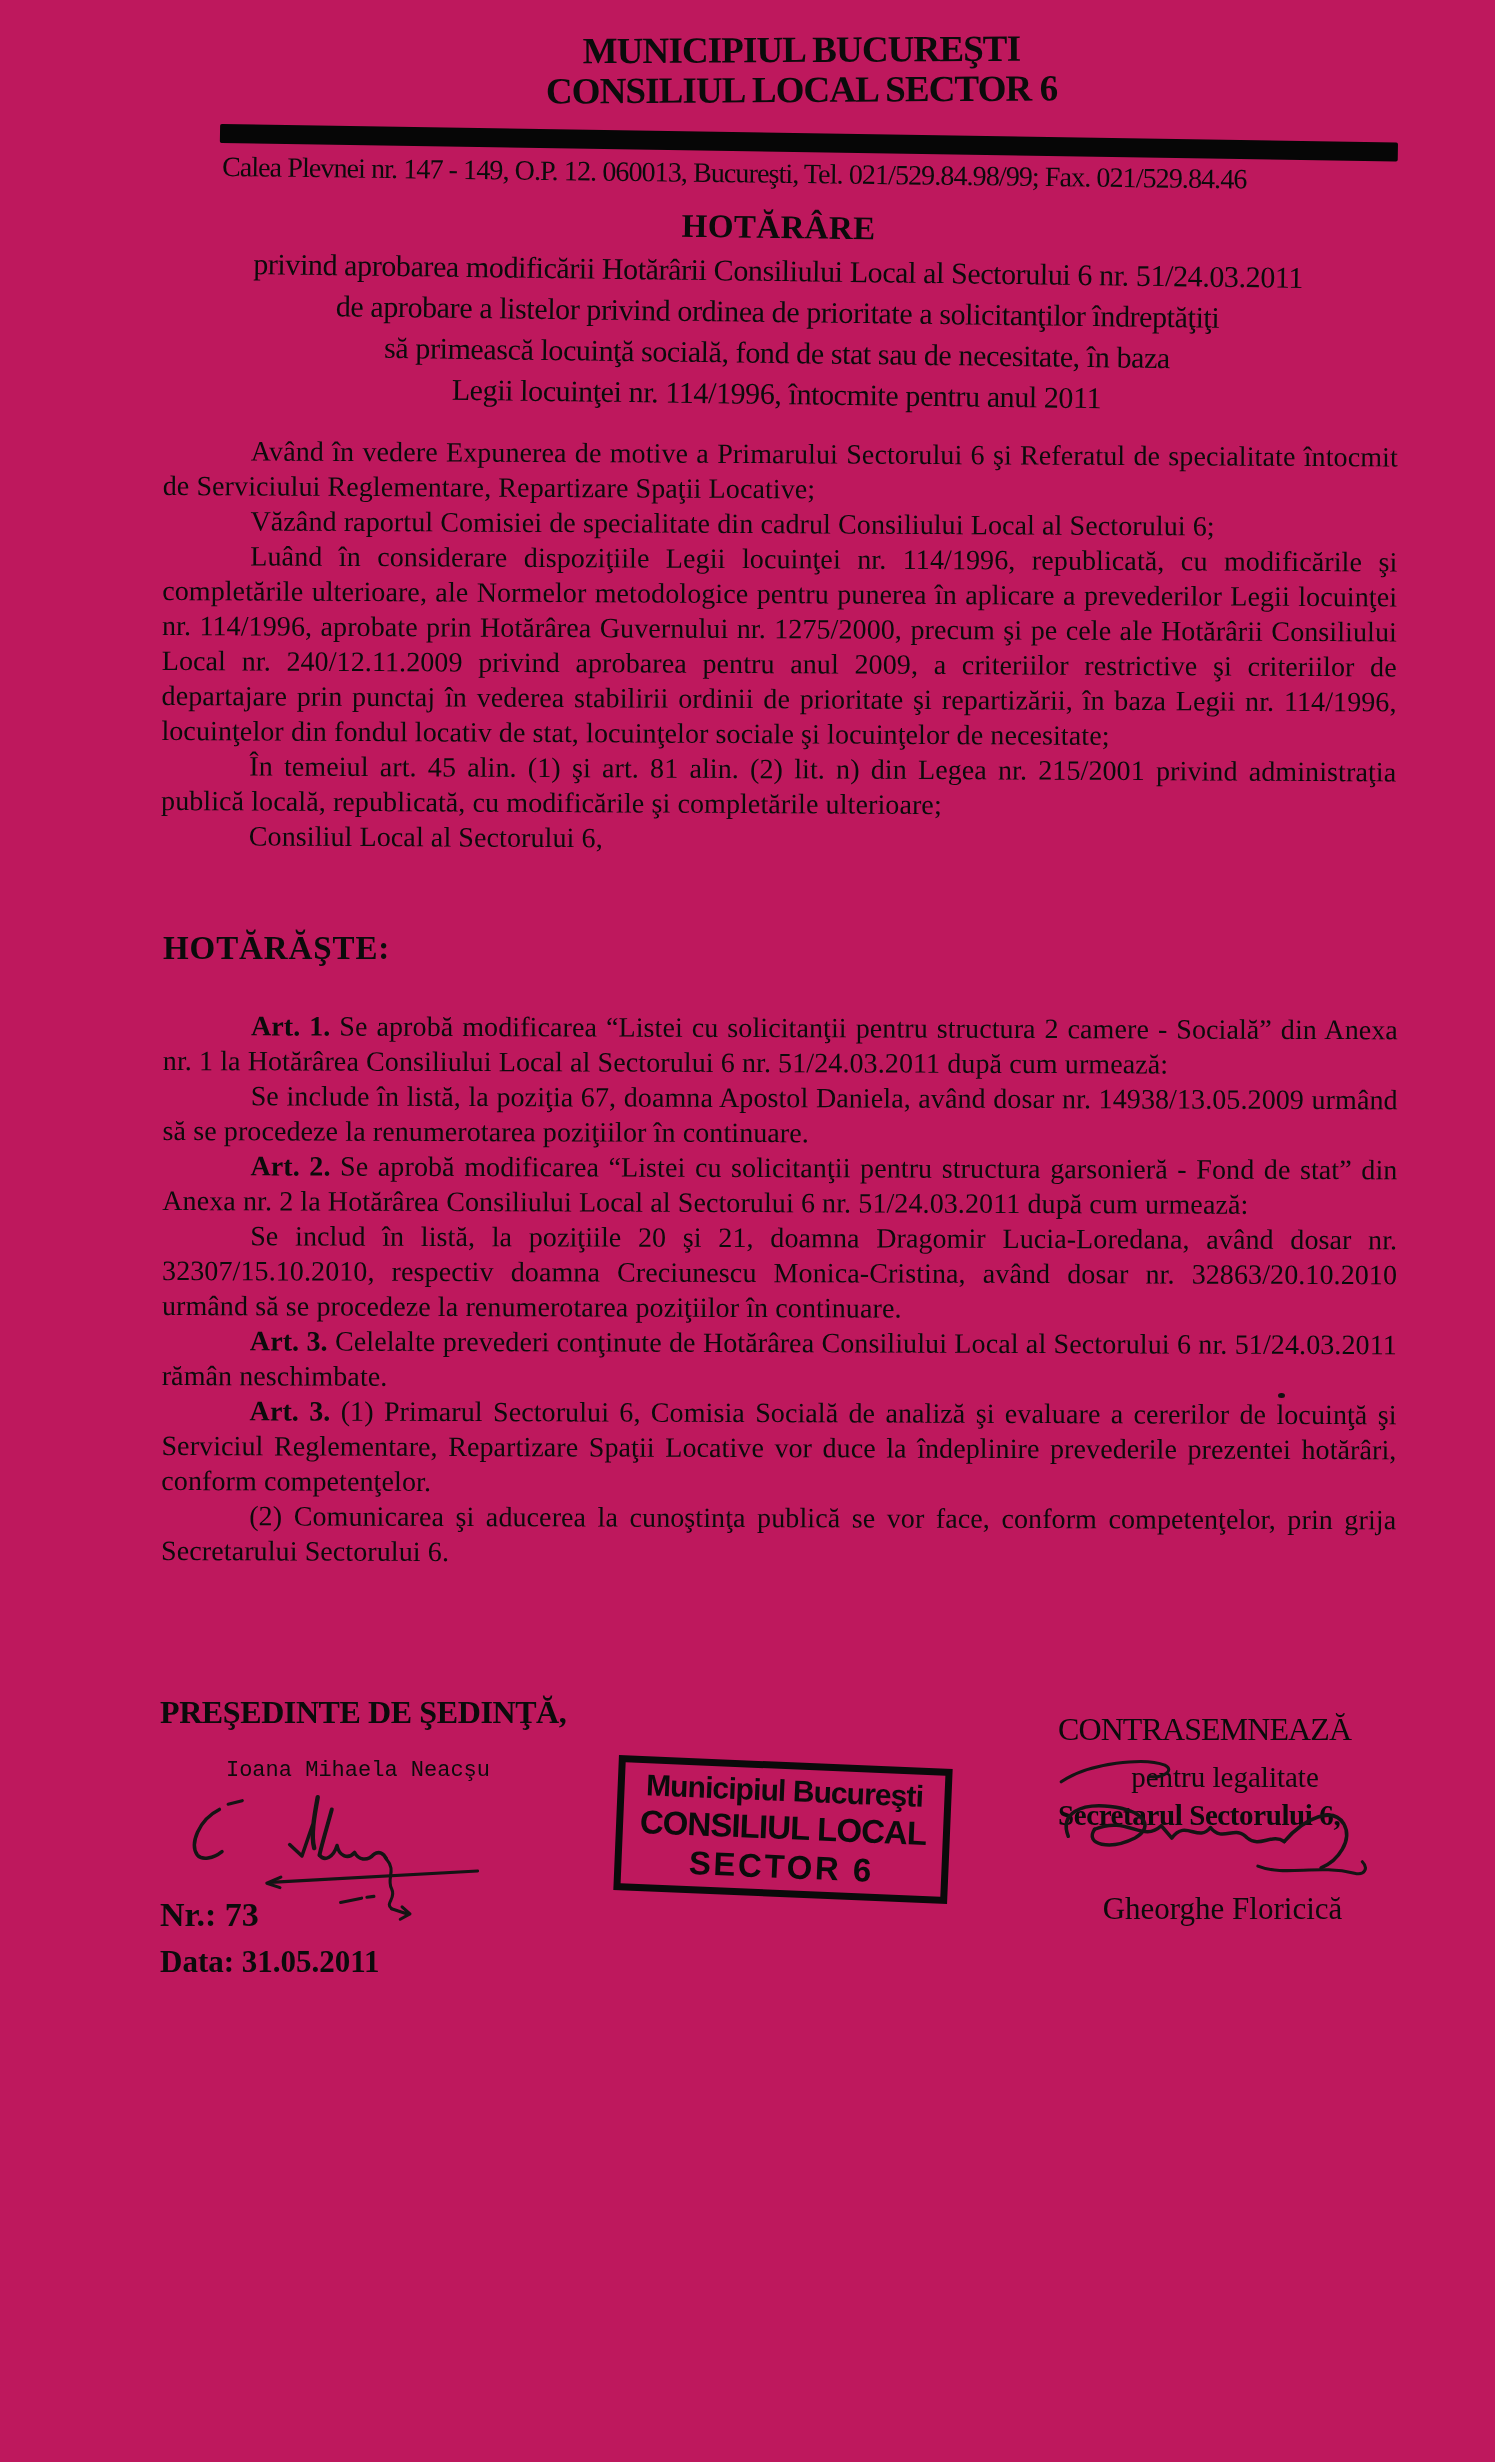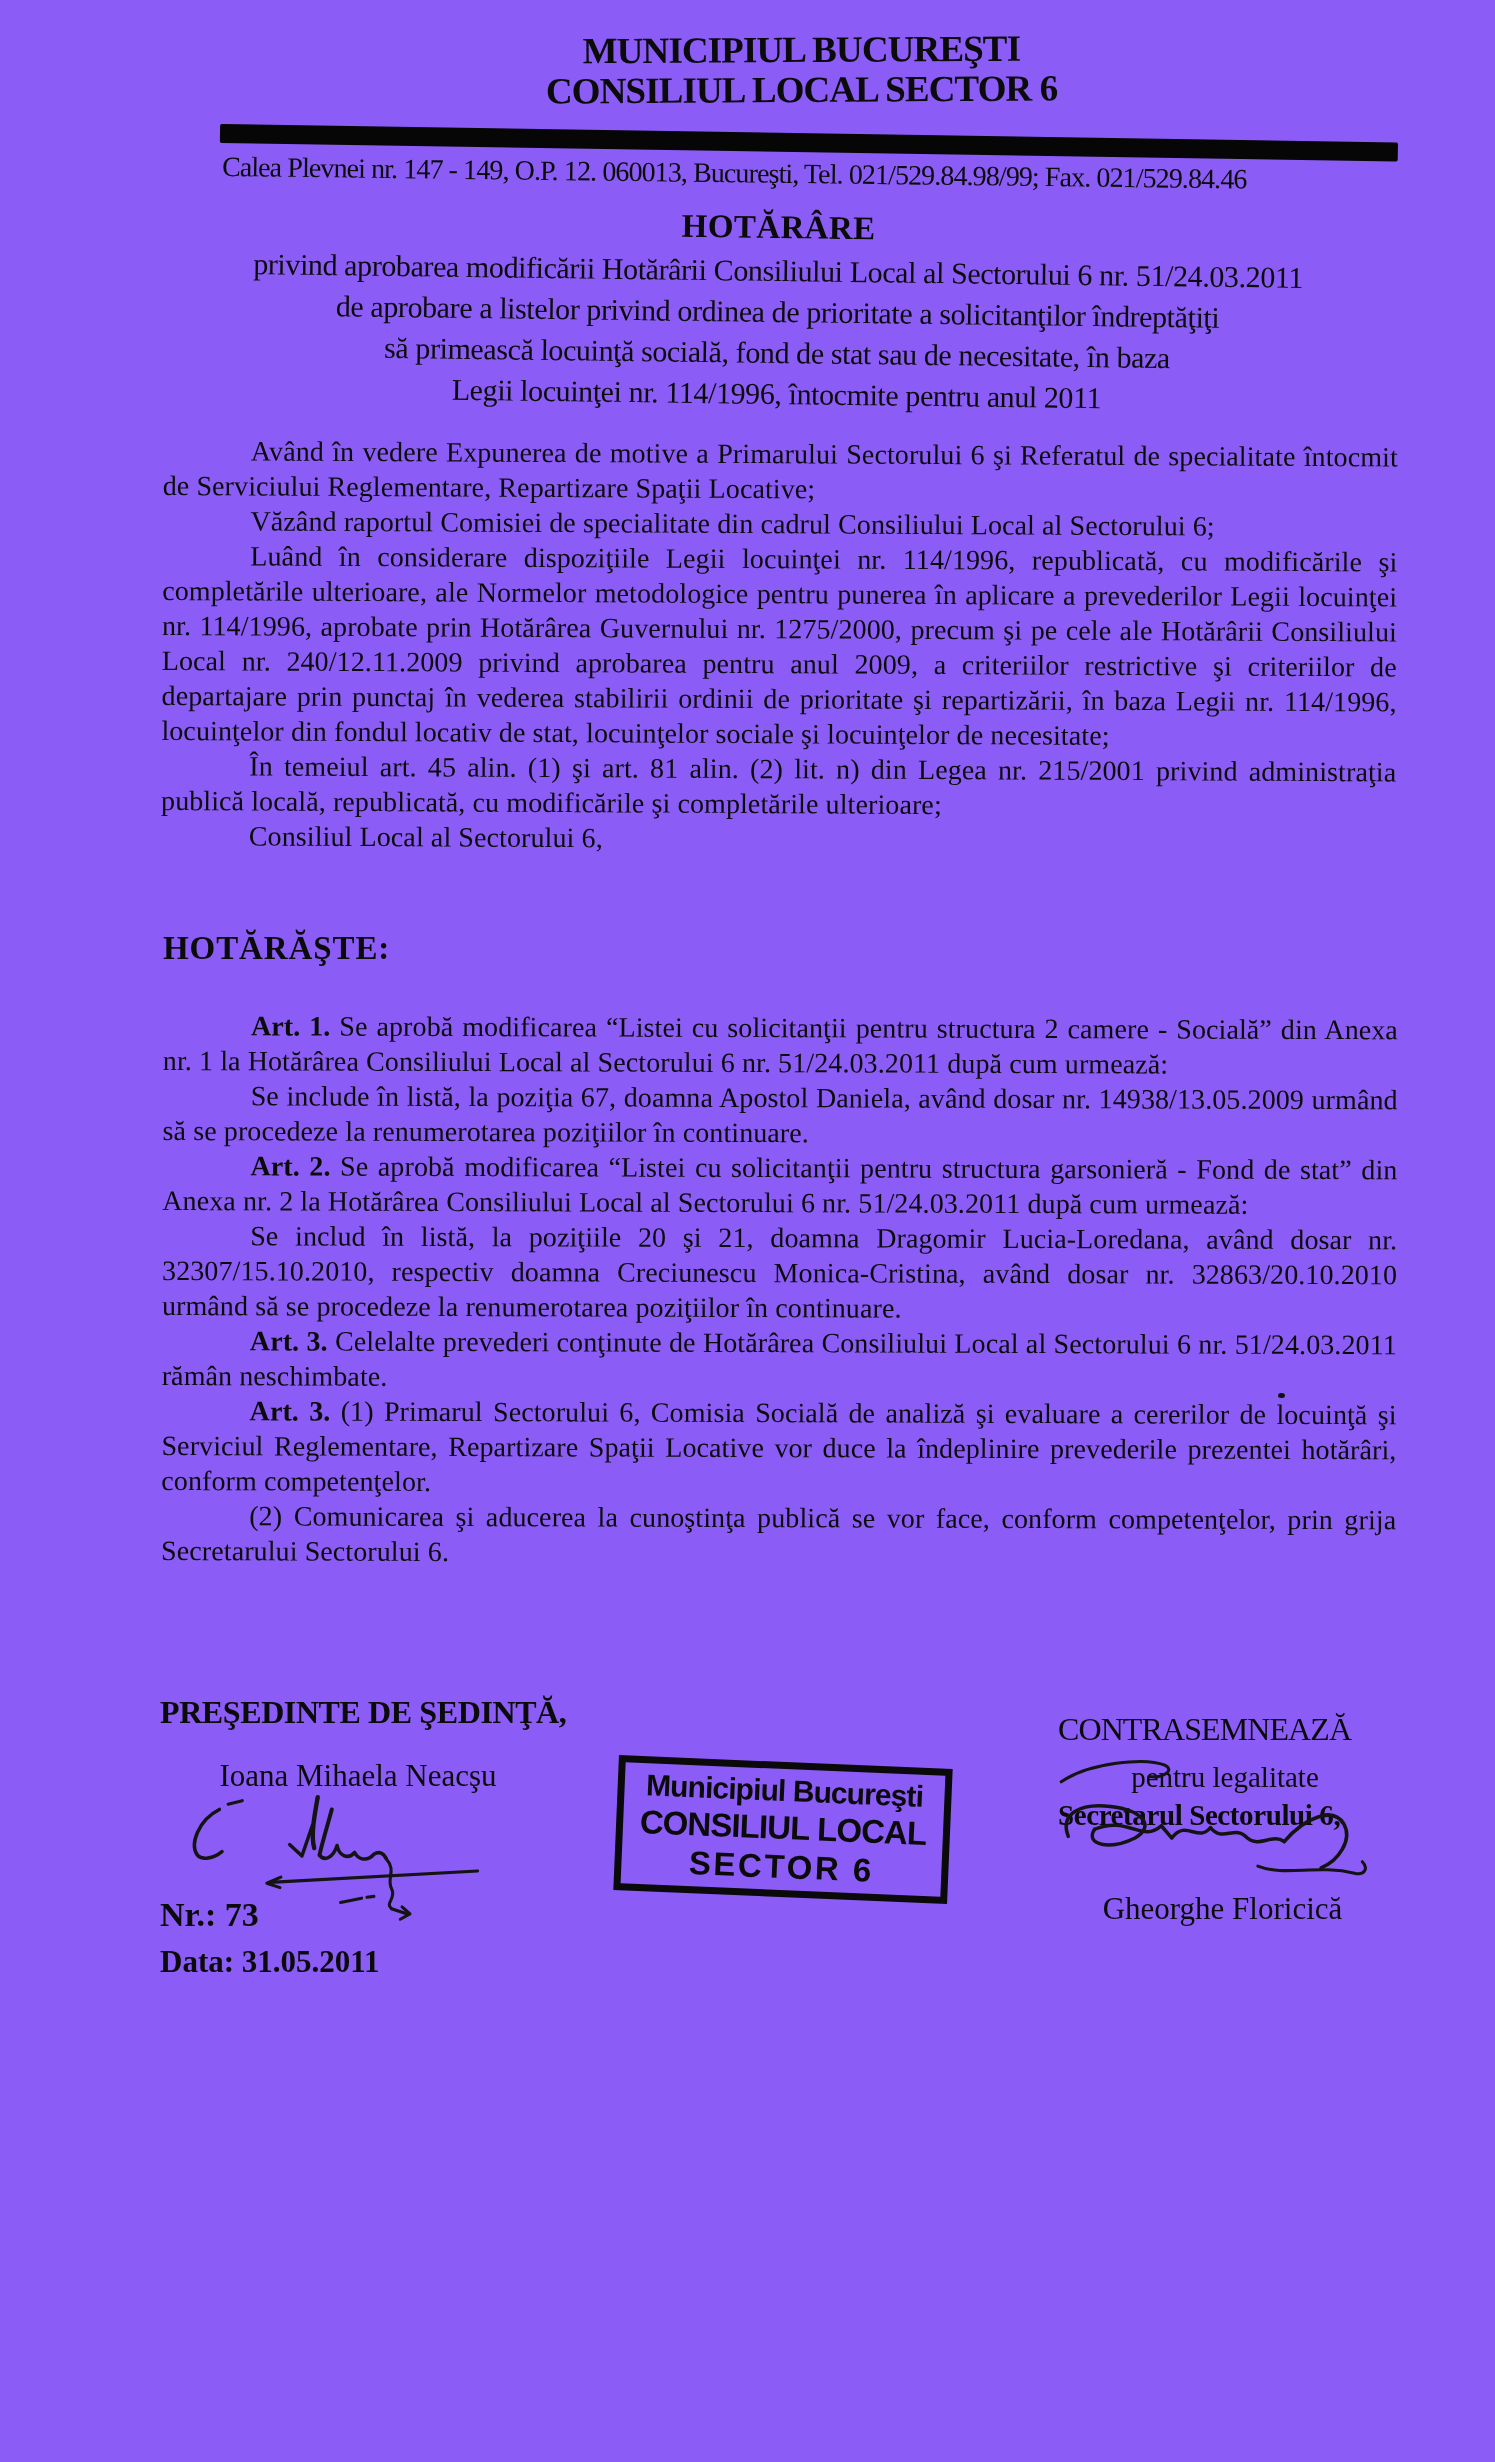--- a/index.html
+++ b/index.html
@@ -1,20 +1,20 @@
 <!DOCTYPE html>
 <html lang="ro" style="font-size:14px"><head>
 <meta charset="utf-8">
 <style>
   html,body{margin:0;padding:0;background:#e8e8e8;}
   .page{
     position:relative;
     width:1495px;height:2462px;
     margin:0 auto;
-    background:#8b5cf6;
+    background:#be185d;
     overflow:hidden;
     color:#0b0b0b;
     font-family:"Liberation Serif","DejaVu Serif",serif;
     -webkit-font-smoothing:antialiased;
   }
   .abs{position:absolute;}
 
   
   .org-block{
     left:54px;top:30px;width:1495px;
@@ -72,21 +72,21 @@
 
   
   .president-role{
     left:160px;top:1686px;
     font-weight:bold;font-size:32px;letter-spacing:-0.4px;
     white-space:nowrap;
     margin-top:8px;
   }
   .president-name{
     left:160px;top:1758px;width:396px;
-    text-align:center;font-size:31px;white-space:nowrap;
+    text-align:center;font-size:22px;white-space:nowrap;font-family:Liberation Mono, monospace;
   }
   .sig{stroke:#141414;fill:none;stroke-linecap:round;stroke-linejoin:round;}
   .decree-number{
     left:160px;top:1896px;
     font-weight:bold;font-size:34px;white-space:nowrap;
   }
   .decree-date{
     left:160px;top:1944px;
     font-weight:bold;font-size:31px;white-space:nowrap;
   }

